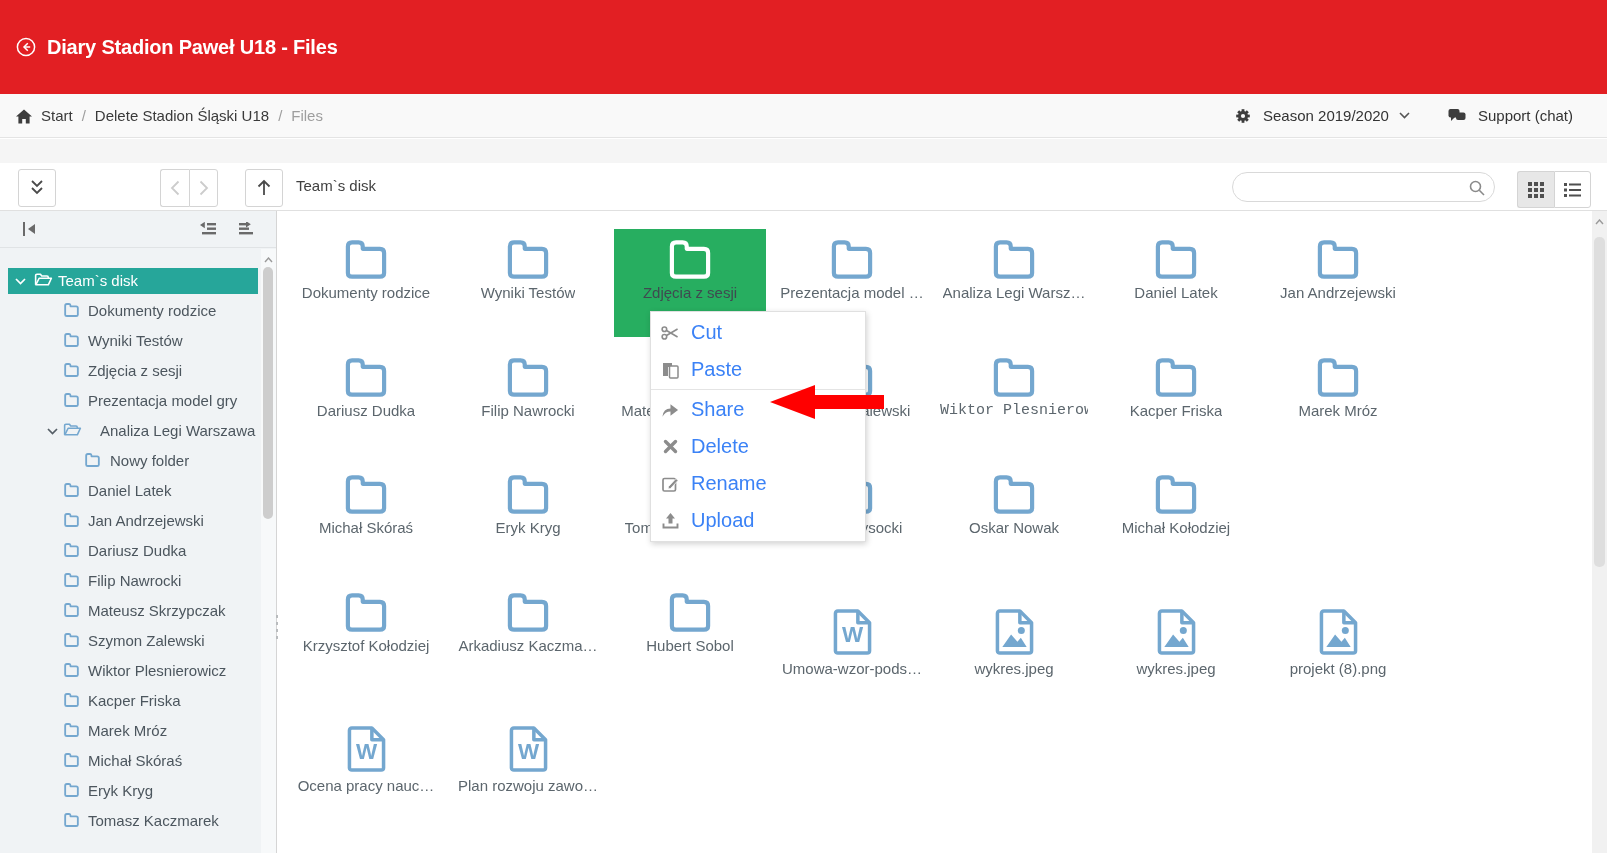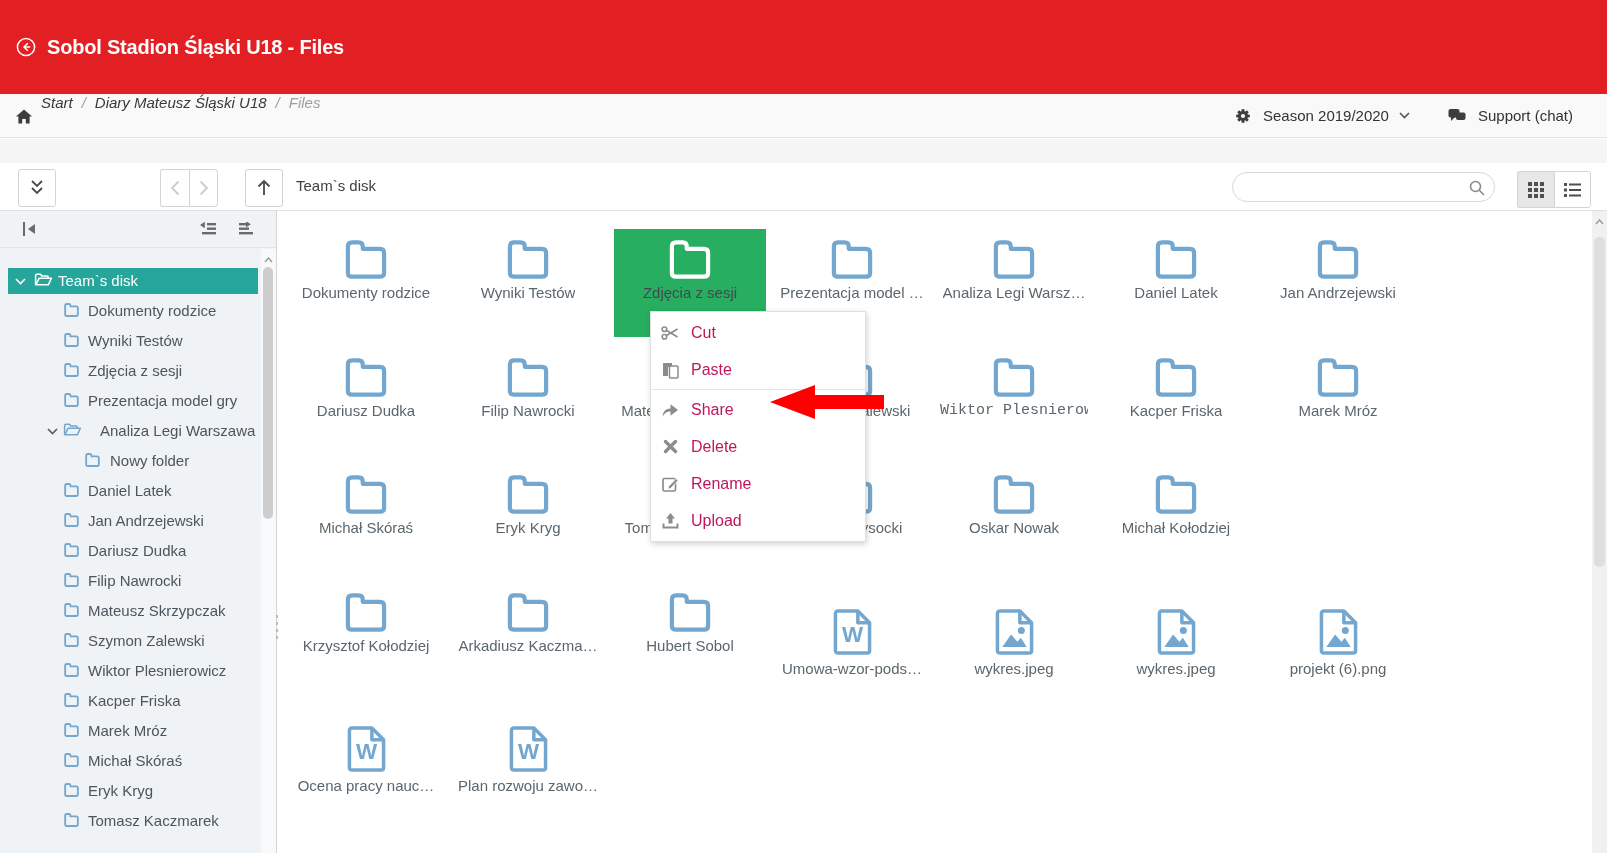--- a/index.html
+++ b/index.html
@@ -6,21 +6,21 @@
   body { width:1607px; height:853px; position:relative; overflow:hidden;
          background:#fff; font-family:"Liberation Sans", sans-serif; }
   
   #header { position:absolute; left:0; top:0; width:1607px; height:94px; background:#e21f23; }
   #back-icon { position:absolute; left:16px; top:37px; width:20px; height:20px; }
   #page-title { position:absolute; left:47px; top:36px; font-size:20px; font-weight:bold; color:#fff; letter-spacing:-0.2px; }
   
   #crumbbar { position:absolute; left:0; top:94px; width:1607px; height:44px; background:#f9f9f9;
               border-bottom:1px solid #e4e4e4; }
   #home-icon { position:absolute; left:16px; top:15px; width:16px; height:15px; }
-  #crumbs { position:absolute; left:41px; top:0; height:43px; display:flex; align-items:flex-start; font-size:15px; color:#3a3a3a;font-style:italic; }
+  #crumbs { position:absolute; left:41px; top:0; height:43px; display:flex; align-items:center; font-size:15px; color:#3a3a3a; }
   #crumbs .sep { color:#9e9e9e; margin:0 9px; }
   #crumbs .last { color:#9e9e9e; }
   #crumb-right { position:absolute; right:0; top:0; height:43px; display:flex; align-items:center; font-size:15px; color:#333; }
   #gear-icon { width:16px; height:16px; margin-right:12px; }
   #season-chevron { width:11px; height:7px; margin-left:10px; }
   #chat-icon { width:18px; height:15px; margin-left:38px; margin-right:12px; }
   #support-label { margin-right:34px; }
   
   #gap-strip { position:absolute; left:0; top:139px; width:1607px; height:24px; background:#f5f5f5; }
   
@@ -71,45 +71,45 @@
   .tile.selected .tlabel { color:#3f4a50; }
   
   #content-scroll { position:absolute; left:1592px; top:211px; width:15px; height:642px; background:#f1f1f1; }
   #content-scroll-up { position:absolute; left:3px; top:8px; }
   #content-scroll-thumb { position:absolute; left:2px; top:26px; width:11px; height:330px; background:#dedede; border-radius:5px; }
   
   #context-menu { position:absolute; left:650px; top:311px; width:216px; background:#fff; border:1px solid #e0e0e0;
                   box-shadow:1px 2px 6px rgba(0,0,0,0.18); padding:2px 0; z-index:10; }
   .mi { height:37px; display:flex; align-items:center; }
   .mi .mic { width:18px; height:18px; margin-left:10px; display:flex; align-items:center; justify-content:center;}
-  .mi .mlabel { margin-left:12px; font-size:16px; color:#be185d; }
+  .mi .mlabel { margin-left:12px; font-size:20px; color:#3b82f6; }
   .msep { height:1px; background:#e4e4e4; margin:1px 0; }
   
   #annotation-arrow { position:absolute; left:768px; top:384px; z-index:20; }
 </style>
 </head>
 <body>
 
 <div id="header">
   <svg id="back-icon" viewBox="0 0 20 20">
     <circle cx="10" cy="10" r="8.6" fill="none" stroke="#fff" stroke-width="1.5"></circle>
     <path d="M11.8 6.2 L8 10 L11.8 13.8" fill="none" stroke="#fff" stroke-width="1.5"></path>
     <path d="M8 10 H14.2" stroke="#fff" stroke-width="1.5"></path>
   </svg>
-  <div id="page-title">Sobol Stadion Śląski U18 - Files</div>
+  <div id="page-title">Diary Stadion Paweł U18 - Files</div>
 </div>
 
 <div id="crumbbar">
   <svg id="home-icon" viewBox="0 0 16 15">
     <path d="M8 0.5 L16 7.5 L13.6 7.5 L13.6 14.5 L9.8 14.5 L9.8 10 L6.2 10 L6.2 14.5 L2.4 14.5 L2.4 7.5 L0 7.5 Z" fill="#3d3d3d"></path>
   </svg>
   <div id="crumbs">
     <span>Start</span>
     <span class="sep">/</span>
-    <span>Diary Mateusz Śląski U18</span>
+    <span>Delete Stadion Śląski U18</span>
     <span class="sep">/</span>
     <span class="last">Files</span>
   </div>
   <div id="crumb-right">
     <svg id="gear-icon" viewBox="0 0 16 16">
       <g fill="#3d3d3d">
         <rect x="6.6" y="1.2" width="2.8" height="13.6"></rect>
         <rect x="6.6" y="1.2" width="2.8" height="13.6" transform="rotate(45 8 8)"></rect>
         <rect x="6.6" y="1.2" width="2.8" height="13.6" transform="rotate(90 8 8)"></rect>
         <rect x="6.6" y="1.2" width="2.8" height="13.6" transform="rotate(135 8 8)"></rect>
@@ -556,21 +556,21 @@
         </svg></div>
       <div class="tlabel">wykres.jpeg</div>
     </div>
     <div class="tile file" style="left: 984px; top: 370.5px;">
       <div class="ticon"><svg width="39" height="46" viewBox="0 0 40 47">
           <path d="M2.5 43 V4.5 Q2.5 2 5 2 H25.5 L37.5 14 V43 Q37.5 45 35 45 H5 Q2.5 45 2.5 43 Z" fill="none" stroke="#74a7cf" stroke-width="3.6" stroke-linejoin="round"></path>
           <path d="M25.5 2 V14 H37.5" fill="none" stroke="#74a7cf" stroke-width="3.6" stroke-linejoin="round"></path>
           <circle cx="27" cy="22" r="3.6" fill="#74a7cf"></circle>
           <path d="M7.5 39 L16.5 26 L23 33.5 L26.5 29.5 L32.5 39 Z" fill="#74a7cf"></path>
         </svg></div>
-      <div class="tlabel">projekt (6).png</div>
+      <div class="tlabel">projekt (8).png</div>
     </div>
     <div class="tile file" style="left: 12px; top: 488px;">
       <div class="ticon"><svg width="39" height="46" viewBox="0 0 40 47">
           <path d="M2.5 43 V4.5 Q2.5 2 5 2 H25.5 L37.5 14 V43 Q37.5 45 35 45 H5 Q2.5 45 2.5 43 Z" fill="none" stroke="#74a7cf" stroke-width="3.6" stroke-linejoin="round"></path>
           <path d="M25.5 2 V14 H37.5" fill="none" stroke="#74a7cf" stroke-width="3.6" stroke-linejoin="round"></path>
           <text x="20" y="34" text-anchor="middle" font-size="23" font-weight="bold" fill="#74a7cf" font-family="Liberation Sans, sans-serif">W</text>
         </svg></div>
       <div class="tlabel">Ocena pracy nauc…</div>
     </div>
     <div class="tile file" style="left: 174px; top: 488px;">

